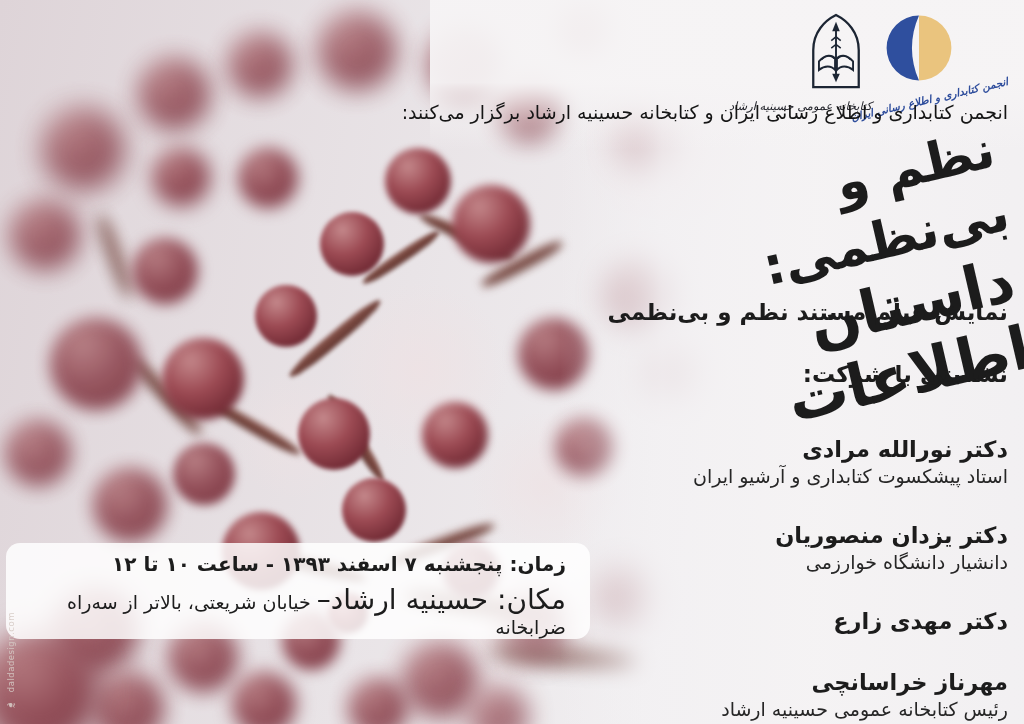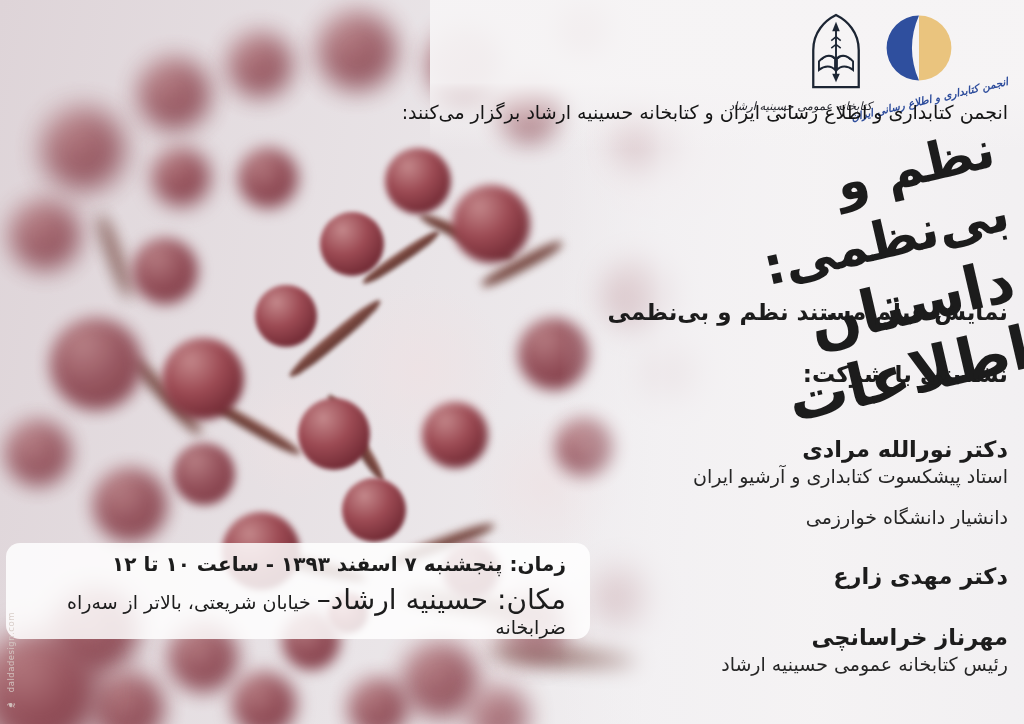--- a/index.html
+++ b/index.html
@@ -155,20 +155,21 @@
   <div class="txt subtitle">نمایش فیلم مستند نظم و بی‌نظمی</div>
 
   <div class="txt session-intro">نشستی با شرکت:</div>
 
   <div class="txt speakers">
     <div class="speaker">
       <div class="name">دکتر نورالله مرادی</div>
       <div class="role">استاد پیشکسوت کتابداری و آرشیو ایران</div>
     </div>
     <div class="speaker">
+      <div class="name">دکتر یزدان منصوریان</div>
       <div class="role">دانشیار دانشگاه خوارزمی</div>
     </div>
     <div class="speaker">
       <div class="name">دکتر مهدی زارع</div>
     </div>
     <div class="speaker">
       <div class="name">مهرناز خراسانچی</div>
       <div class="role">رئیس کتابخانه عمومی حسینیه ارشاد</div>
     </div>
   </div>

